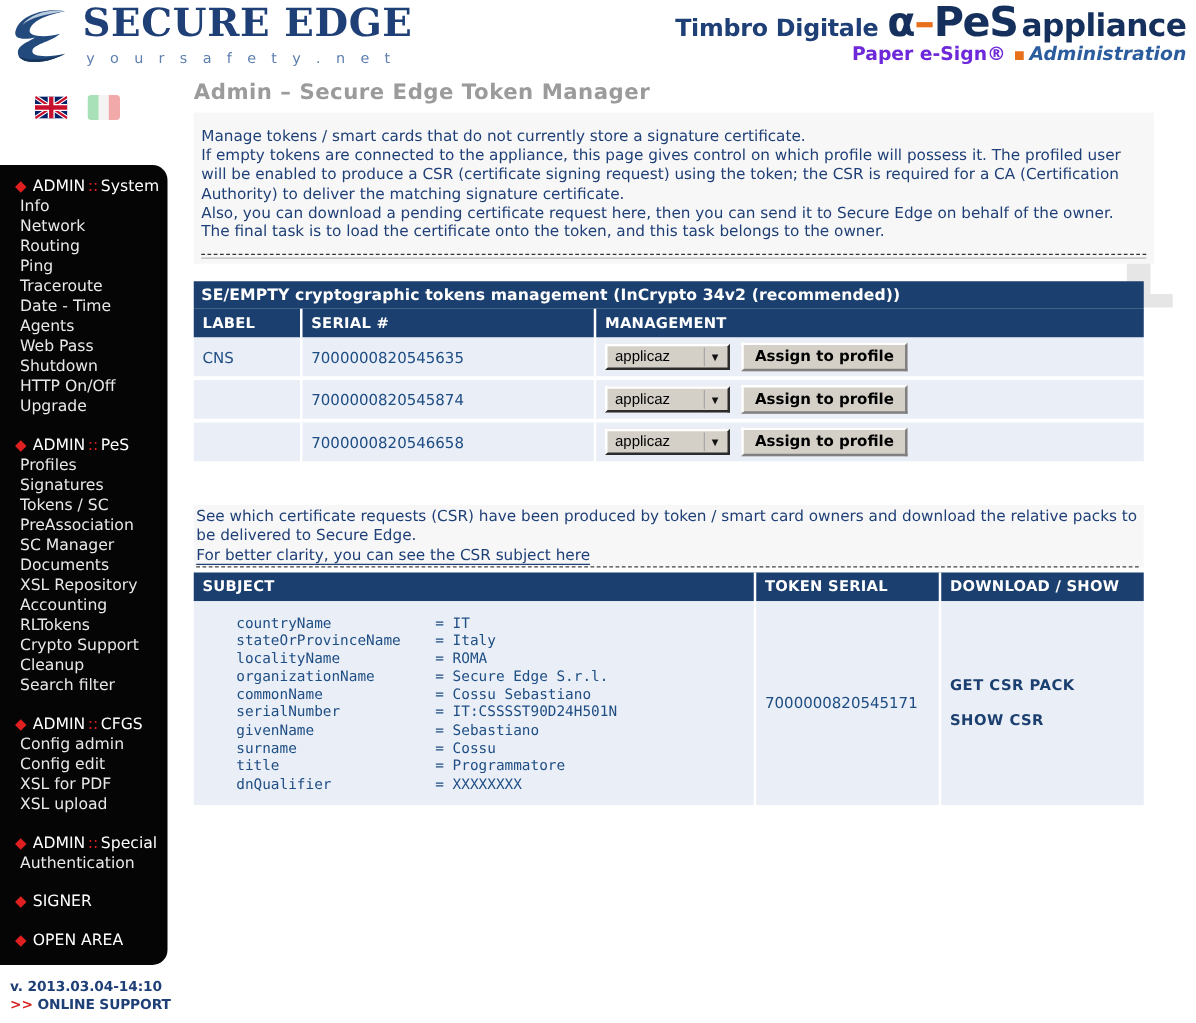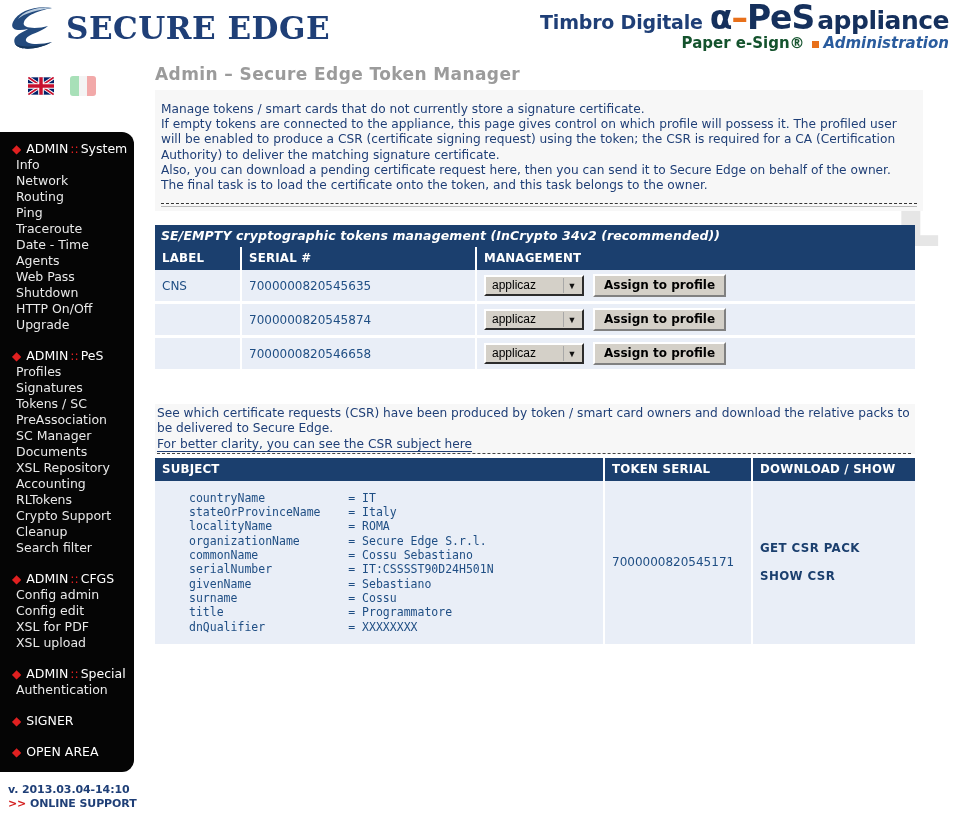--- a/index.html
+++ b/index.html
@@ -30,21 +30,21 @@
   .apes-wrap { position:absolute; right:8px; top:3px; text-align:right; }
   .apes-line1 { display:flex; align-items:baseline; justify-content:flex-end; }
   .apes-timbro { font-size:19px; font-weight:bold; color:#1f3f77; letter-spacing:-0.2px; }
   .apes-alpha {
     font-size:33px; font-weight:bold; color:#15305c; margin-left:7px;
     line-height:0.9; letter-spacing:-1px;
   }
   .apes-dash { color:#e8701a; font-weight:bold; }
   .apes-appliance { font-size:25px; font-weight:bold; color:#15305c; margin-left:3px; letter-spacing:-0.5px;}
   .apes-line2 { display:flex; align-items:baseline; justify-content:flex-end; margin-top:-1px; }
-  .apes-paper { font-size:15px; font-weight:bold; color:#14532d; }
+  .apes-paper { font-size:15px; font-weight:bold; color:#6d28d9; }
   .apes-sq { width:7px; height:7px; background:#e8701a; display:inline-block; margin:0 5px 1px 7px; }
   .apes-admin { font-size:15px; font-weight:bold; font-style:italic; color:#2a5c9e; }
 
   
   .flags { position:absolute; left:28px; top:76px; display:flex; gap:16px; }
   .flag { width:26px; height:20px; border-radius:3px; overflow:hidden; position:relative; display:block; }
   .flag-it span { position:absolute; top:0; bottom:0; width:33.34%; }
 
   
   .sidebar {
@@ -93,21 +93,21 @@
     padding:12px 6px 4px 6px;
     color:#1f3f77; font-size:12.2px; line-height:15.2px;
   }
   .intro .rule { border-bottom:1px dashed #333; margin-top:10px; }
   .intro .rule2 { border-bottom:1px solid #b8b8b8; margin-top:2px; }
 
   
   .sec { margin:14px 0 0 10px; width:760px; position:relative; z-index:1; }
   .bar {
     background:#1b3f6e; color:#ffffff; font-size:12.5px; font-weight:bold;
-    padding:3px 6px 4px 6px; letter-spacing:0.1px;font-style:italic;
+    padding:3px 6px 4px 6px; letter-spacing:0.1px;
   }
   table.grid { border-collapse:collapse; width:100%; table-layout:fixed; }
   table.grid th {
     background:#1b3f6e; color:#ffffff; font-size:11.8px; font-weight:bold;
     text-align:left; padding:4px 7px 5px 7px; border-right:2px solid #ffffff;
     letter-spacing:0.2px;
   }
   table.grid th:last-child { border-right:none; }
   table.grid td {
     background:#e9eef7; font-size:12px; color:#1f4e84;
@@ -168,20 +168,21 @@
     <div class="logo-wrap">
       <div class="logo-swoosh">
         <svg width="52" height="48" viewBox="0 0 52 48">
           <path d="M44 4 C30 1, 10 6, 5 18 C1 27, 12 27, 20 25 C12 30, 4 32, 7 40 C11 47, 30 46, 44 38 C32 41, 16 41, 18 35 C20 30, 34 28, 40 22 C30 25, 13 25, 16 18 C19 10, 34 6, 44 4 Z" fill="#234a7d"></path>
           <path d="M44 4 C32 2, 16 6, 10 15 C16 9, 30 6, 44 4 Z" fill="#b9ccdf"></path>
           <path d="M7 40 C11 47, 30 46, 44 38 C30 43, 14 44, 7 40 Z" fill="#16365c"></path>
         </svg>
       </div>
       <div class="brand-text">
         <div class="brand-main">SECURE EDGE</div>
+        <div class="brand-sub">y o u r   s a f e t y   . n e t</div>
       </div>
     </div>
 
     <div class="apes-wrap">
       <div class="apes-line1">
         <span class="apes-timbro">Timbro Digitale</span>
         <span class="apes-alpha"><span>α</span><span class="apes-dash">–</span><span>PeS</span></span>
         <span class="apes-appliance">appliance</span>
       </div>
       <div class="apes-line2">

